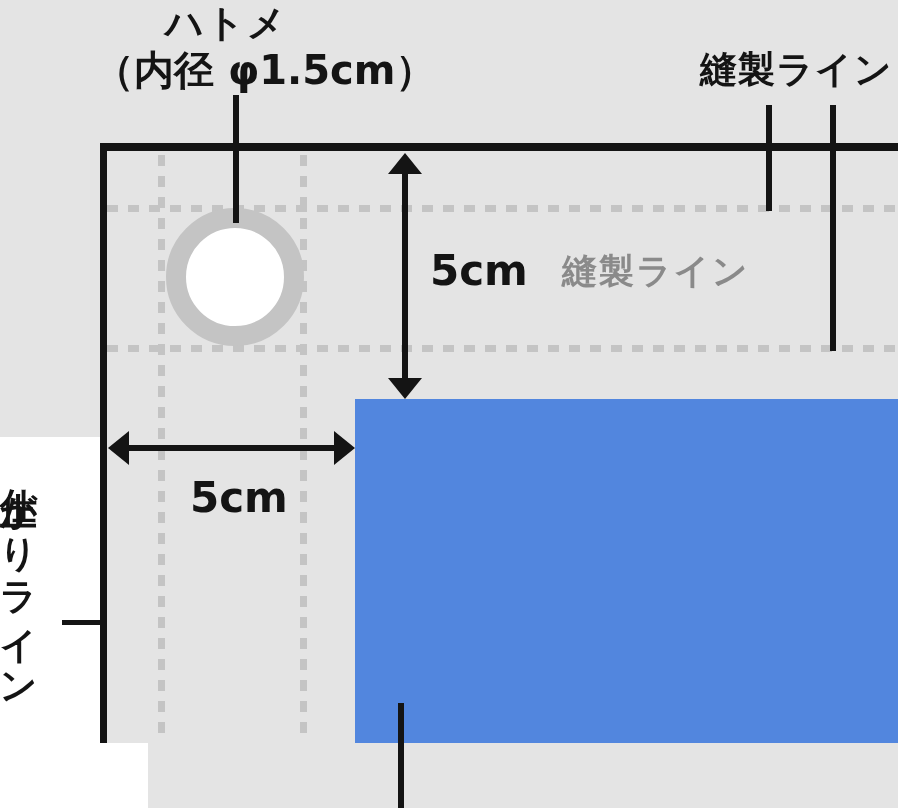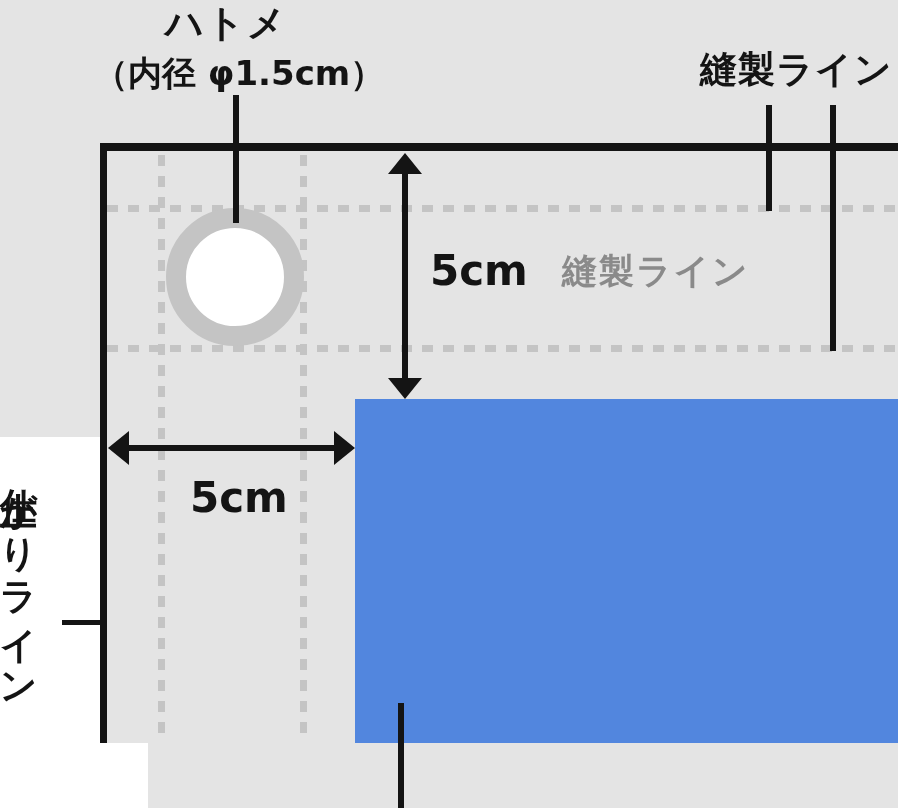--- a/index.html
+++ b/index.html
@@ -53,21 +53,21 @@
   .leader { background:#141414; }
   .grommet-leader { left:233px; top:95px;  width:6px; height:128px; }
   .sew-leader-1   { left:766px; top:105px; width:6px; height:106px; }
   .sew-leader-2   { left:830px; top:105px; width:6px; height:246px; }
   .finish-tick    { left:62px;  top:620px; width:40px; height:5px; }
   .design-leader  { left:398px; top:703px; width:6px; height:105px; }
 
   
   .lbl { color:#141414; font-weight:bold; line-height:1; white-space:nowrap; }
   .grommet-title { left:165px; top:4px;  font-size:38px; letter-spacing:2px; }
-  .grommet-spec  { left:94px;  top:56px; font-size:34px;text-align:right; }
+  .grommet-spec  { left:94px;  top:50px; font-size:40px;text-align:right; }
   .sewing-label  { left:700px; top:51px; font-size:37px; letter-spacing:1px; }
   .fold-dim      { left:430px; top:250px; font-size:42px; }
   .fold-area     { left:562px; top:254px; font-size:35px; letter-spacing:2px; color:#8a8a8a; }
   .offset-dim    { left:190px; top:477px; font-size:42px; }
   .finish-label  { left:0px; top:460px; font-size:37px; letter-spacing:3px;
                    writing-mode:vertical-rl; text-orientation:upright; height:300px; }
 </style>
 </head>
 <body>
 

